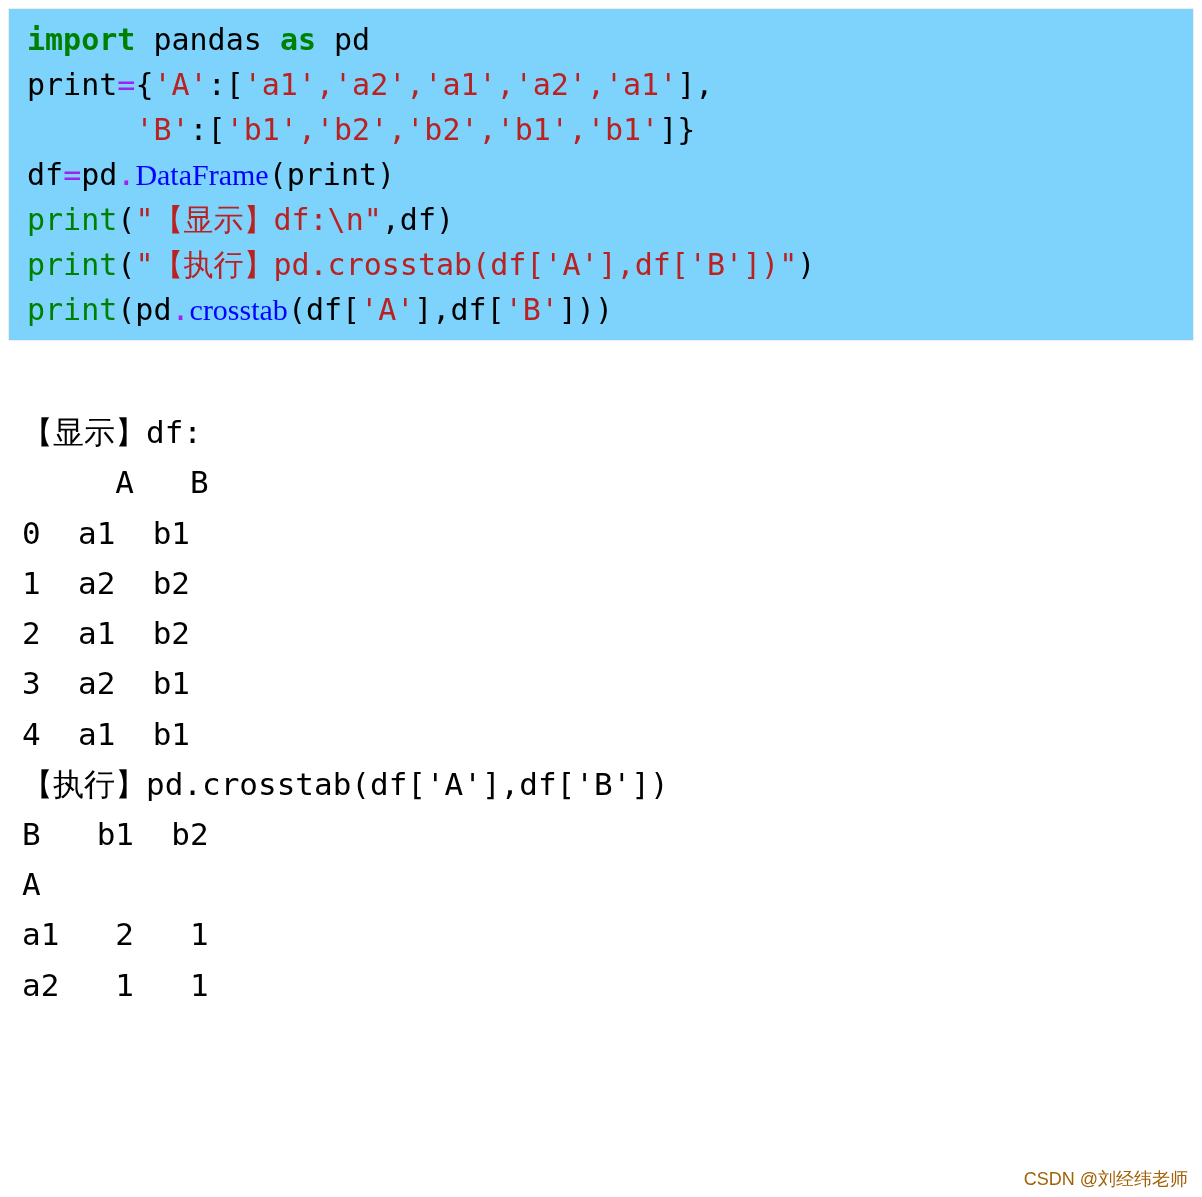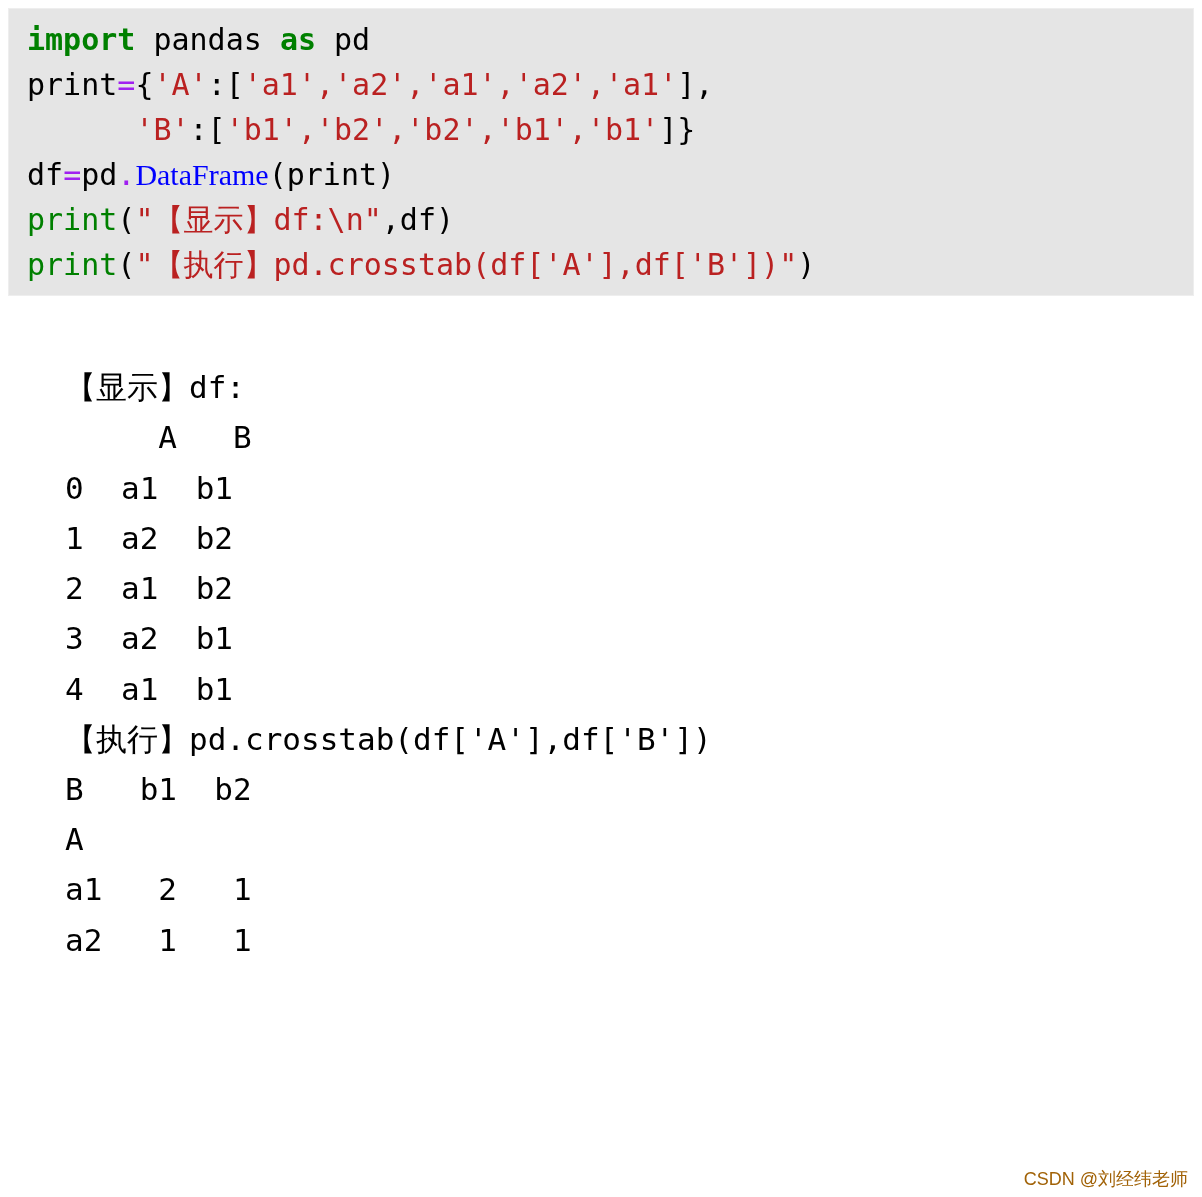--- a/index.html
+++ b/index.html
@@ -3,21 +3,21 @@
   <meta charset="utf-8">
   <style>
     body {
       margin: 0;
       padding: 0;
       font-family: "DejaVu Sans Mono", "Courier New", monospace;
       background: #ffffff;
       width: 1202px;
     }
     .code-block {
-      background: #e5e5e5;
+      background: #7dd3fc;
       padding: 8px 18px;
       margin: 8px;
       font-size: 30px;
       line-height: 1.5;
       border: 1px solid #eeeeee;
     }
     .code-line {
       white-space: pre;
     }
     .kw-green { color: #008000; font-weight: bold; }
@@ -27,41 +27,41 @@
     .fn-blue { color: #0000ff; font-family: Liberation Serif, serif; }
     .builtin-green { color: #008000; text-align: right; }
 
     .output-block {
       padding: 8px 22px;
       font-size: 31px;
       line-height: 1.62;
       white-space: pre;
       color: #000000;
       font-family: "DejaVu Sans Mono", "Courier New", monospace;
-      margin-left: 43px;
     }
     .watermark {
       position: fixed;
       right: 14px;
       bottom: 6px;
       color: #a16207;
       font-size: 18px;
       font-family: sans-serif;
     }
   </style>
 </head>
 <body>
 
 <div class="code-block">
   <div class="code-line"><span class="kw-green">import</span><span class="txt"> pandas </span><span class="kw-green">as</span><span class="txt"> pd</span></div>
   <div class="code-line"><span class="txt">print</span><span class="op-purple">=</span><span class="txt">{</span><span class="str-red">'A'</span><span class="txt">:[</span><span class="str-red">'a1','a2','a1','a2','a1'</span><span class="txt">],</span></div>
   <div class="code-line"><span class="txt">      </span><span class="str-red">'B'</span><span class="txt">:[</span><span class="str-red">'b1','b2','b2','b1','b1'</span><span class="txt">]}</span></div>
   <div class="code-line"><span class="txt">df</span><span class="op-purple">=</span><span class="txt">pd</span><span class="op-purple">.</span><span class="fn-blue">DataFrame</span><span class="txt">(print)</span></div>
   <div class="code-line"><span class="builtin-green">print</span><span class="txt">(</span><span class="str-red">"【显示】df:\n"</span><span class="txt">,df)</span></div>
   <div class="code-line"><span class="builtin-green">print</span><span class="txt">(</span><span class="str-red">"【执行】pd.crosstab(df['A'],df['B'])"</span><span class="txt">)</span></div>
+  <div class="code-line"><span class="builtin-green">print</span><span class="txt">(pd</span><span class="op-purple">.</span><span class="fn-blue">crosstab</span><span class="txt">(df[</span><span class="str-red">'A'</span><span class="txt">],df[</span><span class="str-red">'B'</span><span class="txt">]))</span></div>
 </div>
 
 <div class="output-block">
 <span>【显示】df:</span>
 <span>     A   B</span>
 <span>0  a1  b1</span>
 <span>1  a2  b2</span>
 <span>2  a1  b2</span>
 <span>3  a2  b1</span>
 <span>4  a1  b1</span>

